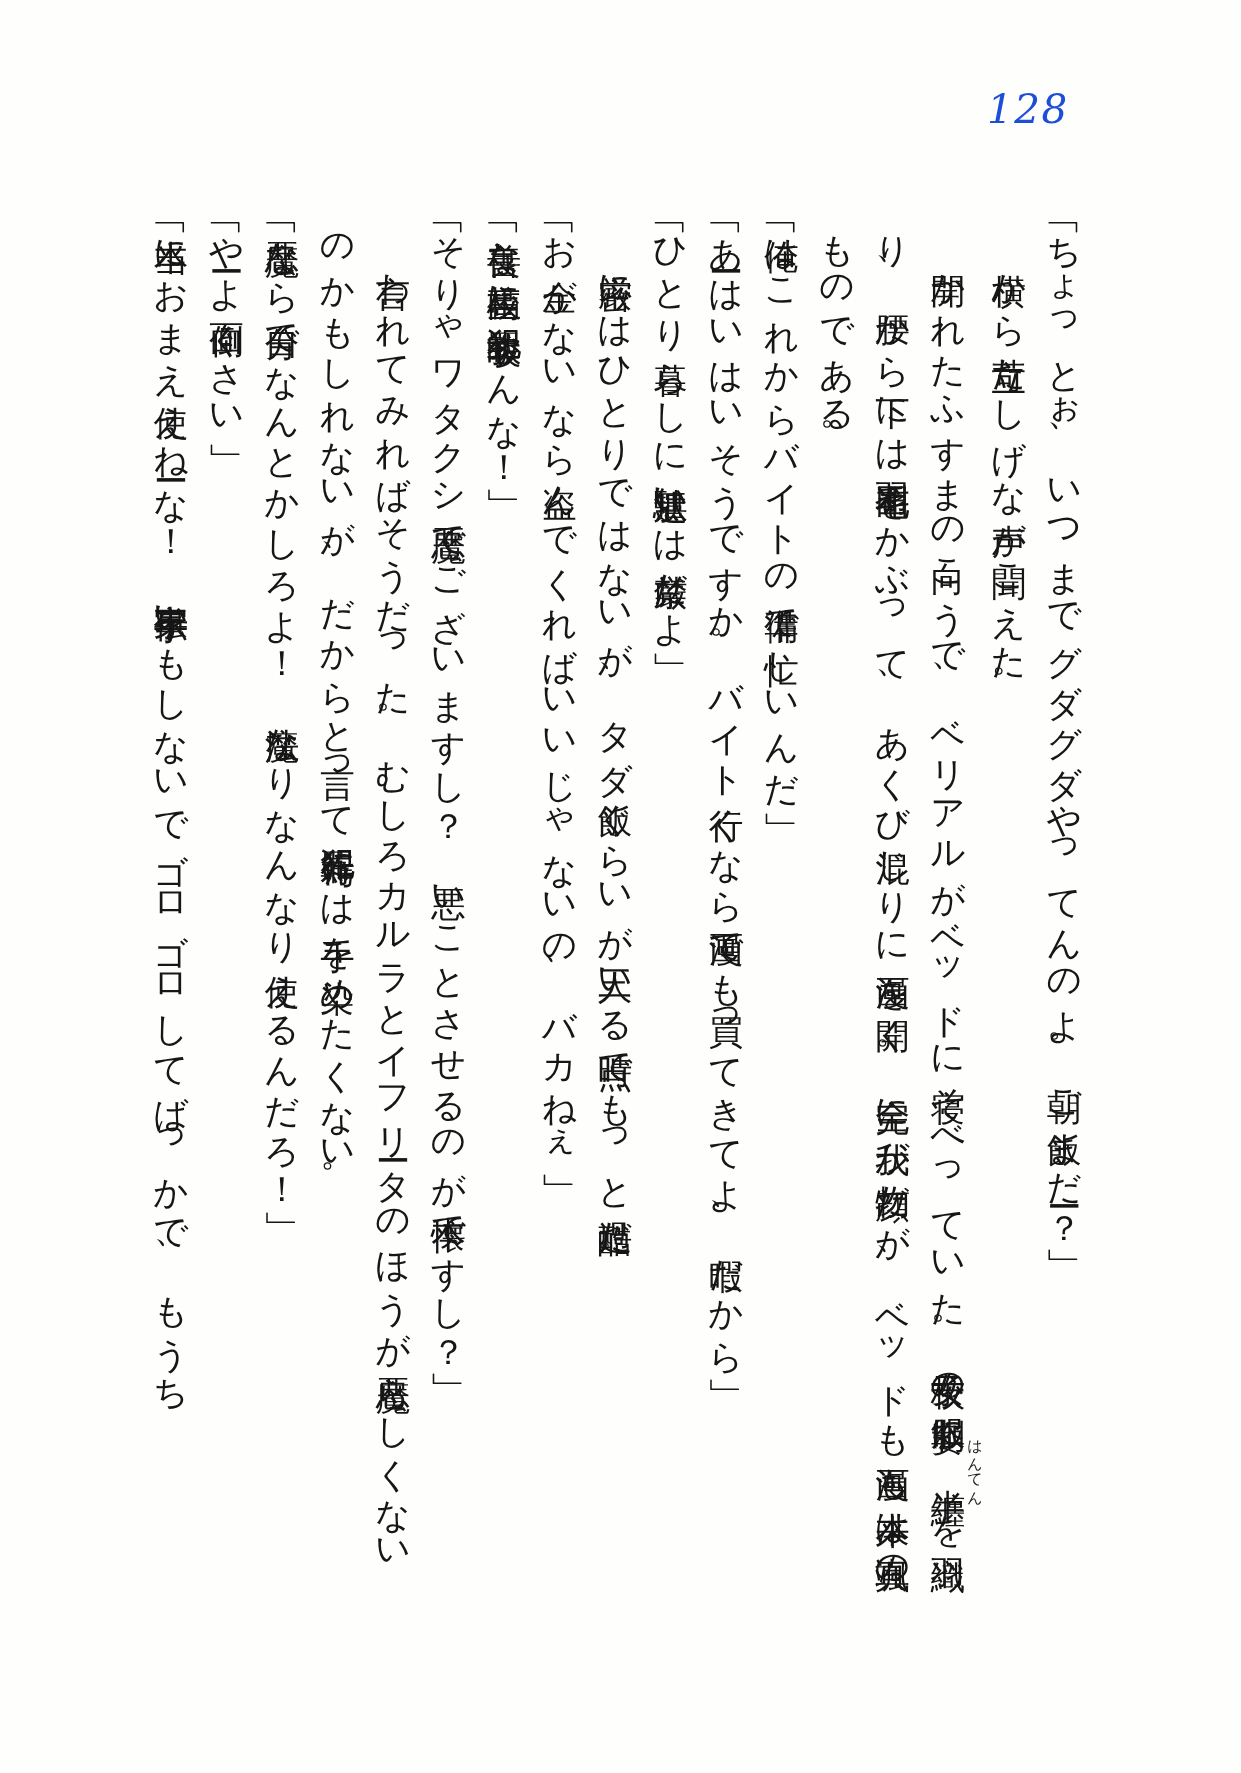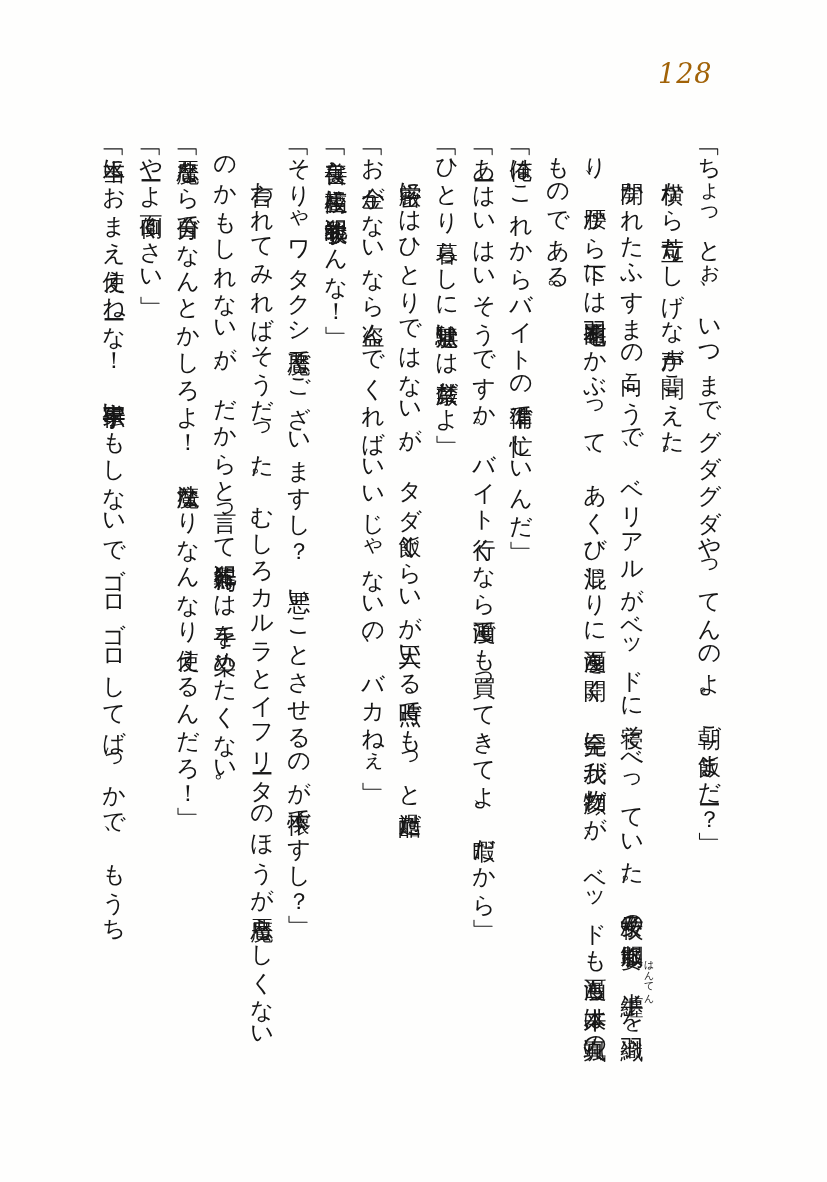--- a/index.html
+++ b/index.html
@@ -20,21 +20,21 @@
     color: #1a1a1a;
   }
 
   .page-number {
     position: absolute;
     top: 58px;
     left: 658px;
     font-size: 27px;
     font-style: italic;
     letter-spacing: 1px;
-    color: #a16207;
+    color: #1d4ed8;
     font-family: "DejaVu Serif", "Liberation Serif", serif;
   }
 
   .novel-text {
     position: absolute;
     top: 141px;
     right: 99px;
     height: 918px;
     writing-mode: vertical-rl;
     text-orientation: mixed;

